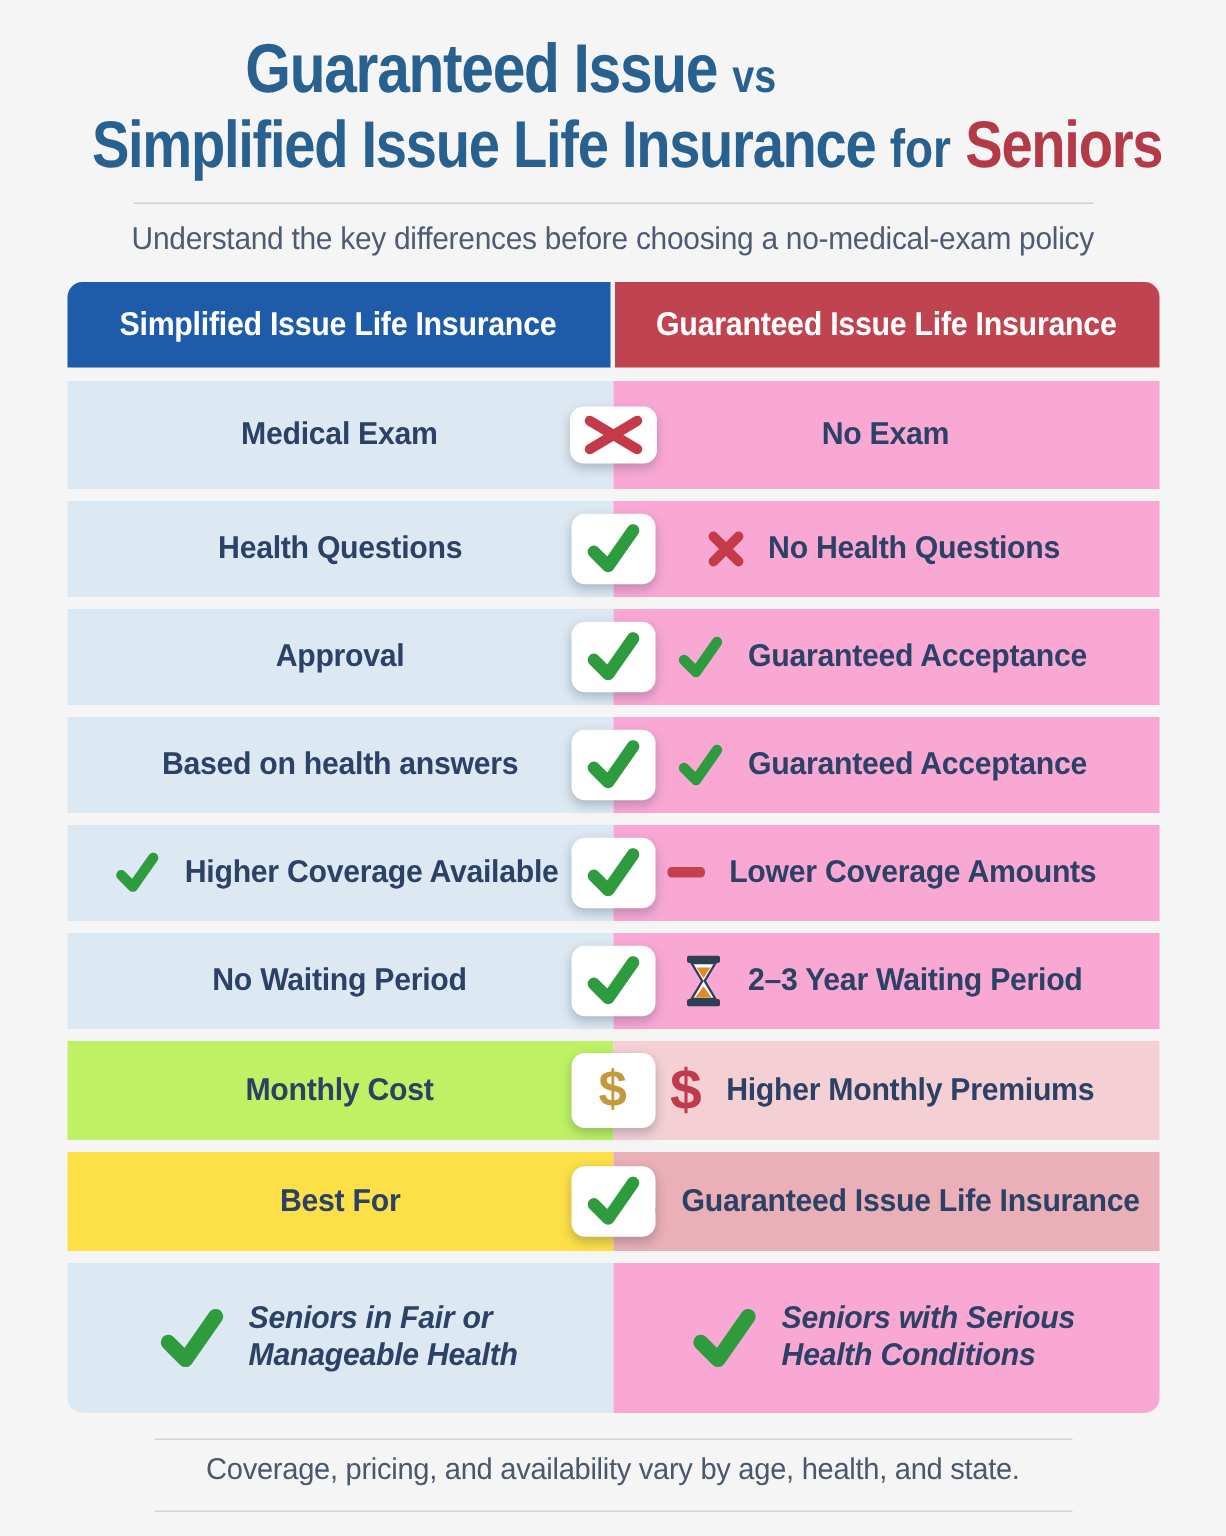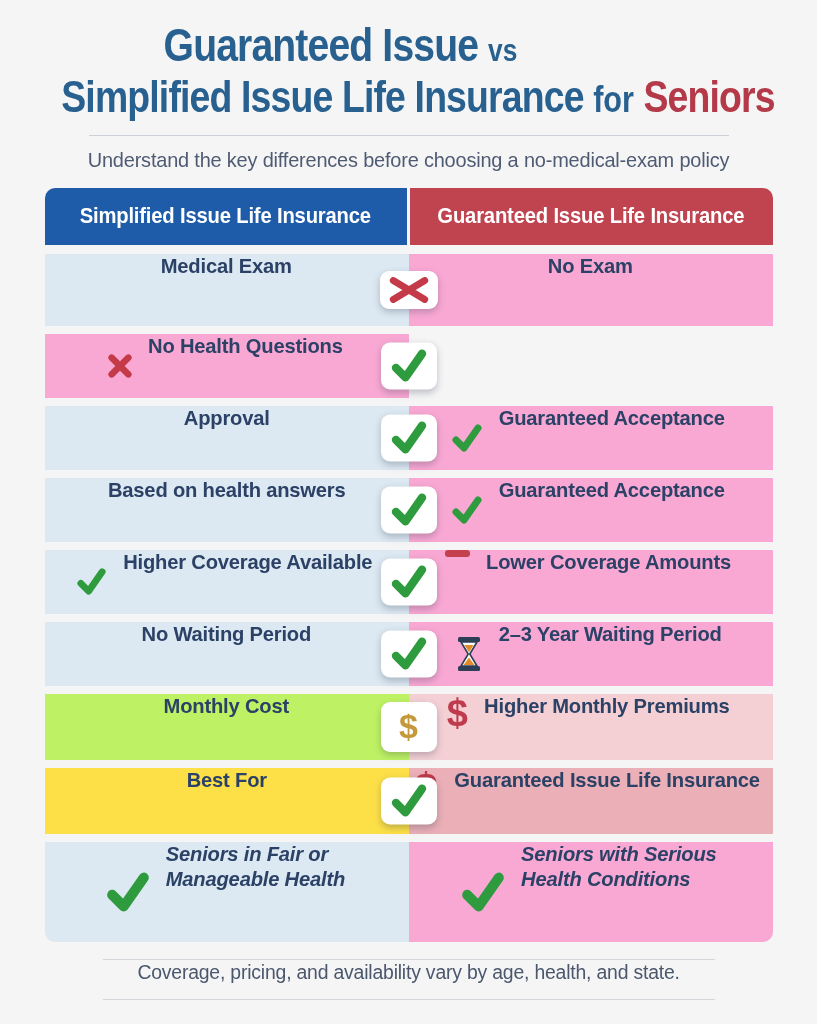--- a/index.html
+++ b/index.html
@@ -27,21 +27,21 @@
   .th{flex:1;display:flex;align-items:center;justify-content:center;color:#fff;
       font-weight:bold;font-size:22px;}
   .th span{transform:scaleX(.92);white-space:nowrap;letter-spacing:-.2px;}
   .th-blue{background:#1e5ca9;border-radius:10px 0 0 0;}
   .th-red{background:#c04350;border-radius:0 10px 0 0;}
 
   .row{display:flex;position:relative;margin-bottom:8px;height:64px;}
   .row.tall{height:72px;}
   .row.mid{height:66px;}
   .row.xtall{height:100px;margin-bottom:8px;font-style:italic;}
-  .cell{width:50%;display:flex;justify-content:center;gap:11px;
+  .cell{width:50%;display:flex;align-items:center;justify-content:center;gap:11px;
         color:#2b4166;font-size:21px;font-weight:bold;letter-spacing:-.2px;}
   .cell .txt{transform:scaleX(.96);white-space:nowrap;}
   .shade-light .left {background:#dce8f2;}
   .shade-light .right{background:#f9a8d4;}
   .shade-med   .left {background:#bef264;}
   .shade-med   .right{background:#f4d0d5;}
   .shade-dark  .left {background:#fde047;}
   .shade-dark  .right{background:#eaafb7;}
   .row.last .left {border-radius:0 0 0 10px;}
   .row.last .right{border-radius:0 0 10px 0;}
@@ -57,21 +57,21 @@
   .b-x{width:58px;height:38px;}
   .b-dollar{width:56px;height:50px;}
   .gold-dollar{color:#c5983c;font-size:34px;font-weight:bold;font-family:"Liberation Sans",sans-serif;}
   .red-dollar{color:#bf3a4c;font-size:38px;font-weight:bold;line-height:1;}
   .red-dollar.big{font-size:42px;}
   .dash{width:25px;height:7px;background:#c4404e;border-radius:3px;flex:0 0 auto;}
   .icon{display:flex;align-items:center;justify-content:center;flex:0 0 auto;}
 
   
   .footer{width:612px;margin:17px auto 0;border-top:1px solid #d4d6db;border-bottom:1px solid #d4d6db;
-          padding:1px 0 15px;text-align:center;}
+          padding:9px 0 15px;text-align:center;}
   .footer span{font-size:20px;color:#4b576d;letter-spacing:-.2px;transform:scaleX(.97);display:inline-block;white-space:nowrap;}
 </style>
 </head>
 <body>
 
 <div class="title-block">
   <div class="title-line title-line1">
     <span>Guaranteed Issue</span>
     <span class="vs">vs</span>
   </div>
@@ -105,20 +105,23 @@
     <div class="badge b-x">
       <span class="icon">
         <svg viewBox="0 0 40 24" width="42" height="26">
             <path d="M5 3 L35 21 M35 3 L5 21" stroke="#c43a49" stroke-width="6.5" stroke-linecap="round" fill="none"></path>
           </svg>
       </span>
     </div>
   </div>
 
   <div class="row shade-light">
+    <div class="cell left">
+      <span class="txt">Health Questions</span>
+    </div>
     <div class="cell right">
       <span class="icon">
         <svg viewBox="0 0 28 28" width="26" height="26">
             <path d="M5 5 L23 23 M23 5 L5 23" stroke="#c43a49" stroke-width="7" stroke-linecap="round" fill="none"></path>
           </svg>
       </span>
       <span class="txt">No Health Questions</span>
     </div>
     <div class="badge b-check">
       <span class="icon">

